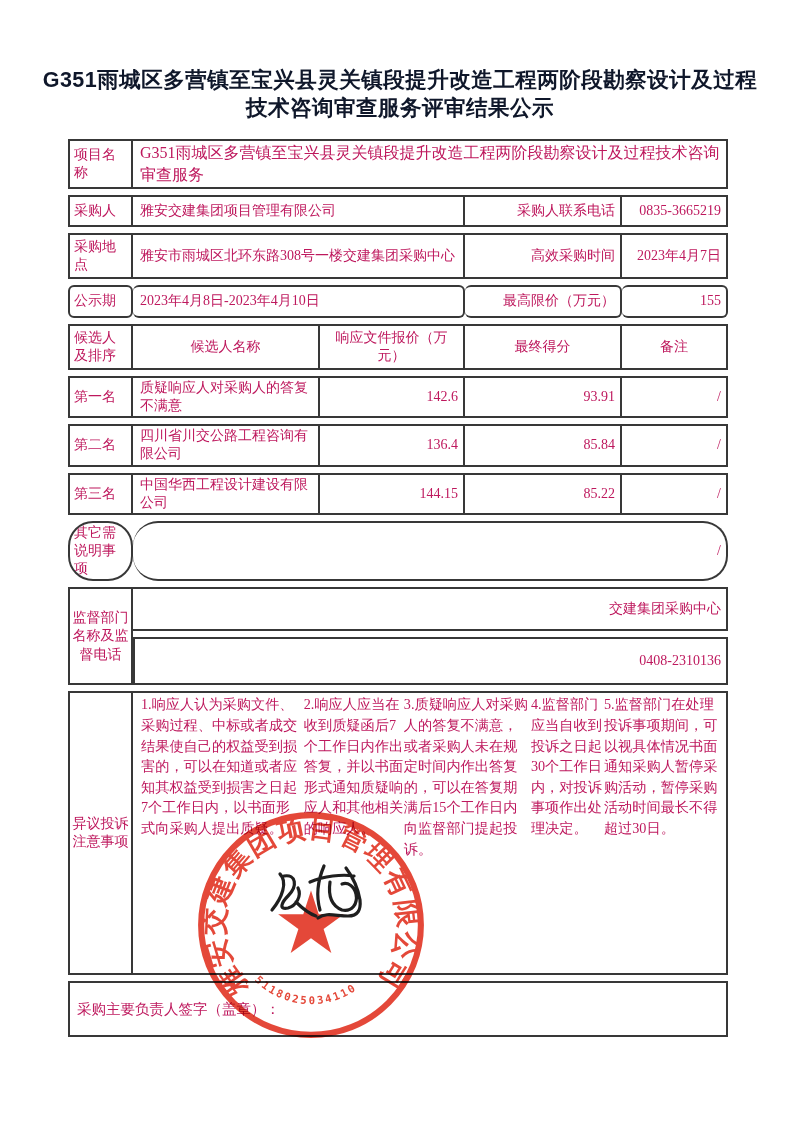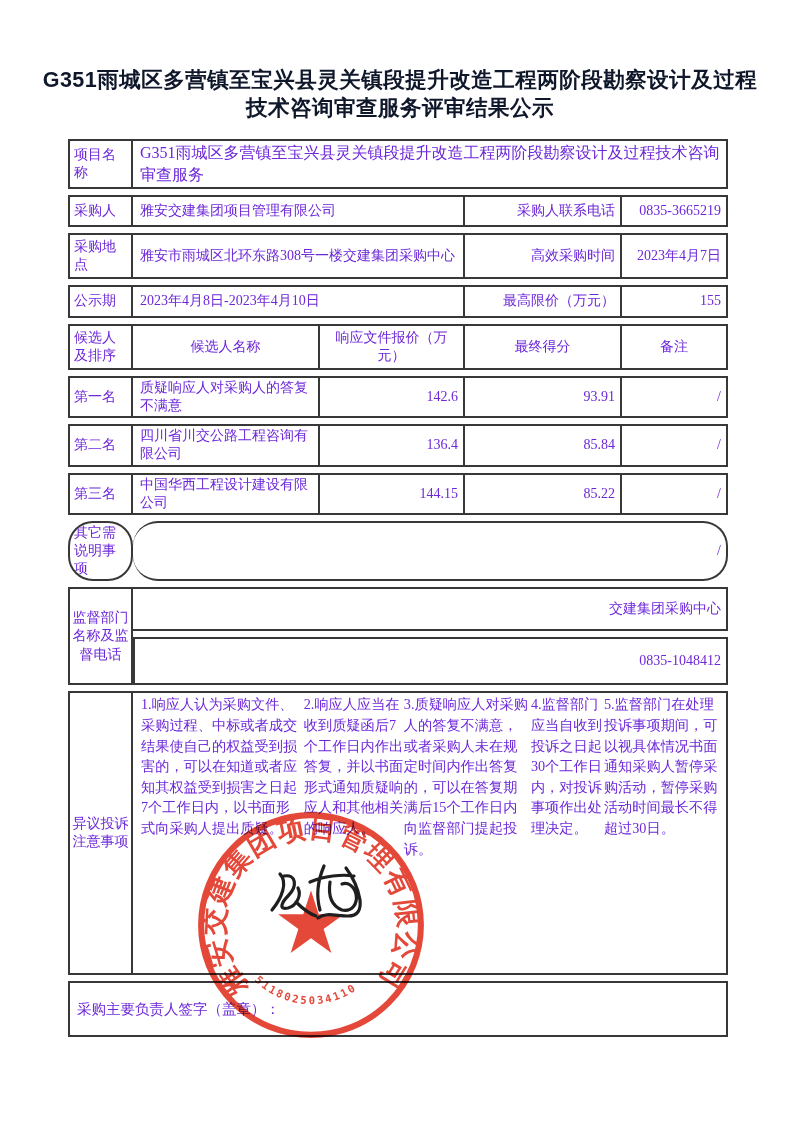--- a/index.html
+++ b/index.html
@@ -10,36 +10,36 @@
   }
   .doc-title{
     margin:66px auto 10px;width:720px;text-align:center;
     font-family:"Liberation Sans","DejaVu Sans",sans-serif;
     font-weight:700;font-size:21.5px;line-height:1.32;color:#0f172a;
     letter-spacing:0.5px;
   }
   table.announcement{
     margin-left:68px;width:660px;table-layout:fixed;
     border-collapse:separate;border-spacing:0 6px;
-    font-size:14px;color:#6d28d9;
+    font-size:14px;color:#be185d;
   }
   td{
     border:2px solid #383838;border-left:none;
     padding:1px 5px;vertical-align:middle;line-height:1.3;
     overflow:hidden;word-break:break-all;
   }
   td:first-child{border-left:2px solid #383838;}
   td.lbl{text-align:left;padding-left:4px;}
   td.lbl-c{text-align:center;padding-left:2px;padding-right:2px;margin-top:31px;}
   td.val-l{text-align:left;padding-left:7px;}
   td.val-c{text-align:right;}
   tr.r1 td{height:44px;}
   tr.r2 td{height:26px;}
   tr.r3 td{height:40px;}
-  tr.r4 td{height:27px;}
+  tr.r4 td{height:27px;border-radius:6px;}
   tr.r5 td{height:40px;}
   tr.r6 td,tr.r7 td{height:36px;}
   tr.r8 td{height:34px;}
   tr.r9 td{height:32px;border-radius:25px;}
   tr.r10 td{height:38px;}
   tr.r11 td{height:42px;}
   tr.r12 td{height:278px;}
   tr.r13 td{height:50px;}
   .project-value{font-size:16px;line-height:1.35;margin-left:8px;}
   .hdr{text-align:center;}
@@ -148,21 +148,21 @@
   <tr class="r9">
     <td class="lbl">其它需说明事项</td>
     <td class="val-c" colspan="4">/</td>
   </tr>
 
   <tr class="r10">
     <td class="lbl-c" rowspan="2">监督部门名称及监督电话</td>
     <td class="val-c" colspan="4">交建集团采购中心</td>
   </tr>
   <tr class="r11">
-    <td class="val-c" colspan="4">0835-1048412</td>
+    <td class="val-c" colspan="4">0408-2310136</td>
   </tr>
 
   <tr class="r12">
     <td class="lbl-c">异议投诉注意事项</td>
     <td class="notice-cell" colspan="4">
       <div class="notice-box">
         <div class="notice-item">1.响应人认为采购文件、采购过程、中标或者成交结果使自己的权益受到损害的，可以在知道或者应知其权益受到损害之日起7个工作日内，以书面形式向采购人提出质疑。</div>
         <div class="notice-item">2.响应人应当在收到质疑函后7个工作日内作出答复，并以书面形式通知质疑响应人和其他相关的响应人。</div>
         <div class="notice-item">3.质疑响应人对采购人的答复不满意，或者采购人未在规定时间内作出答复的，可以在答复期满后15个工作日内向监督部门提起投诉。</div>
         <div class="notice-item">4.监督部门应当自收到投诉之日起30个工作日内，对投诉事项作出处理决定。</div>

